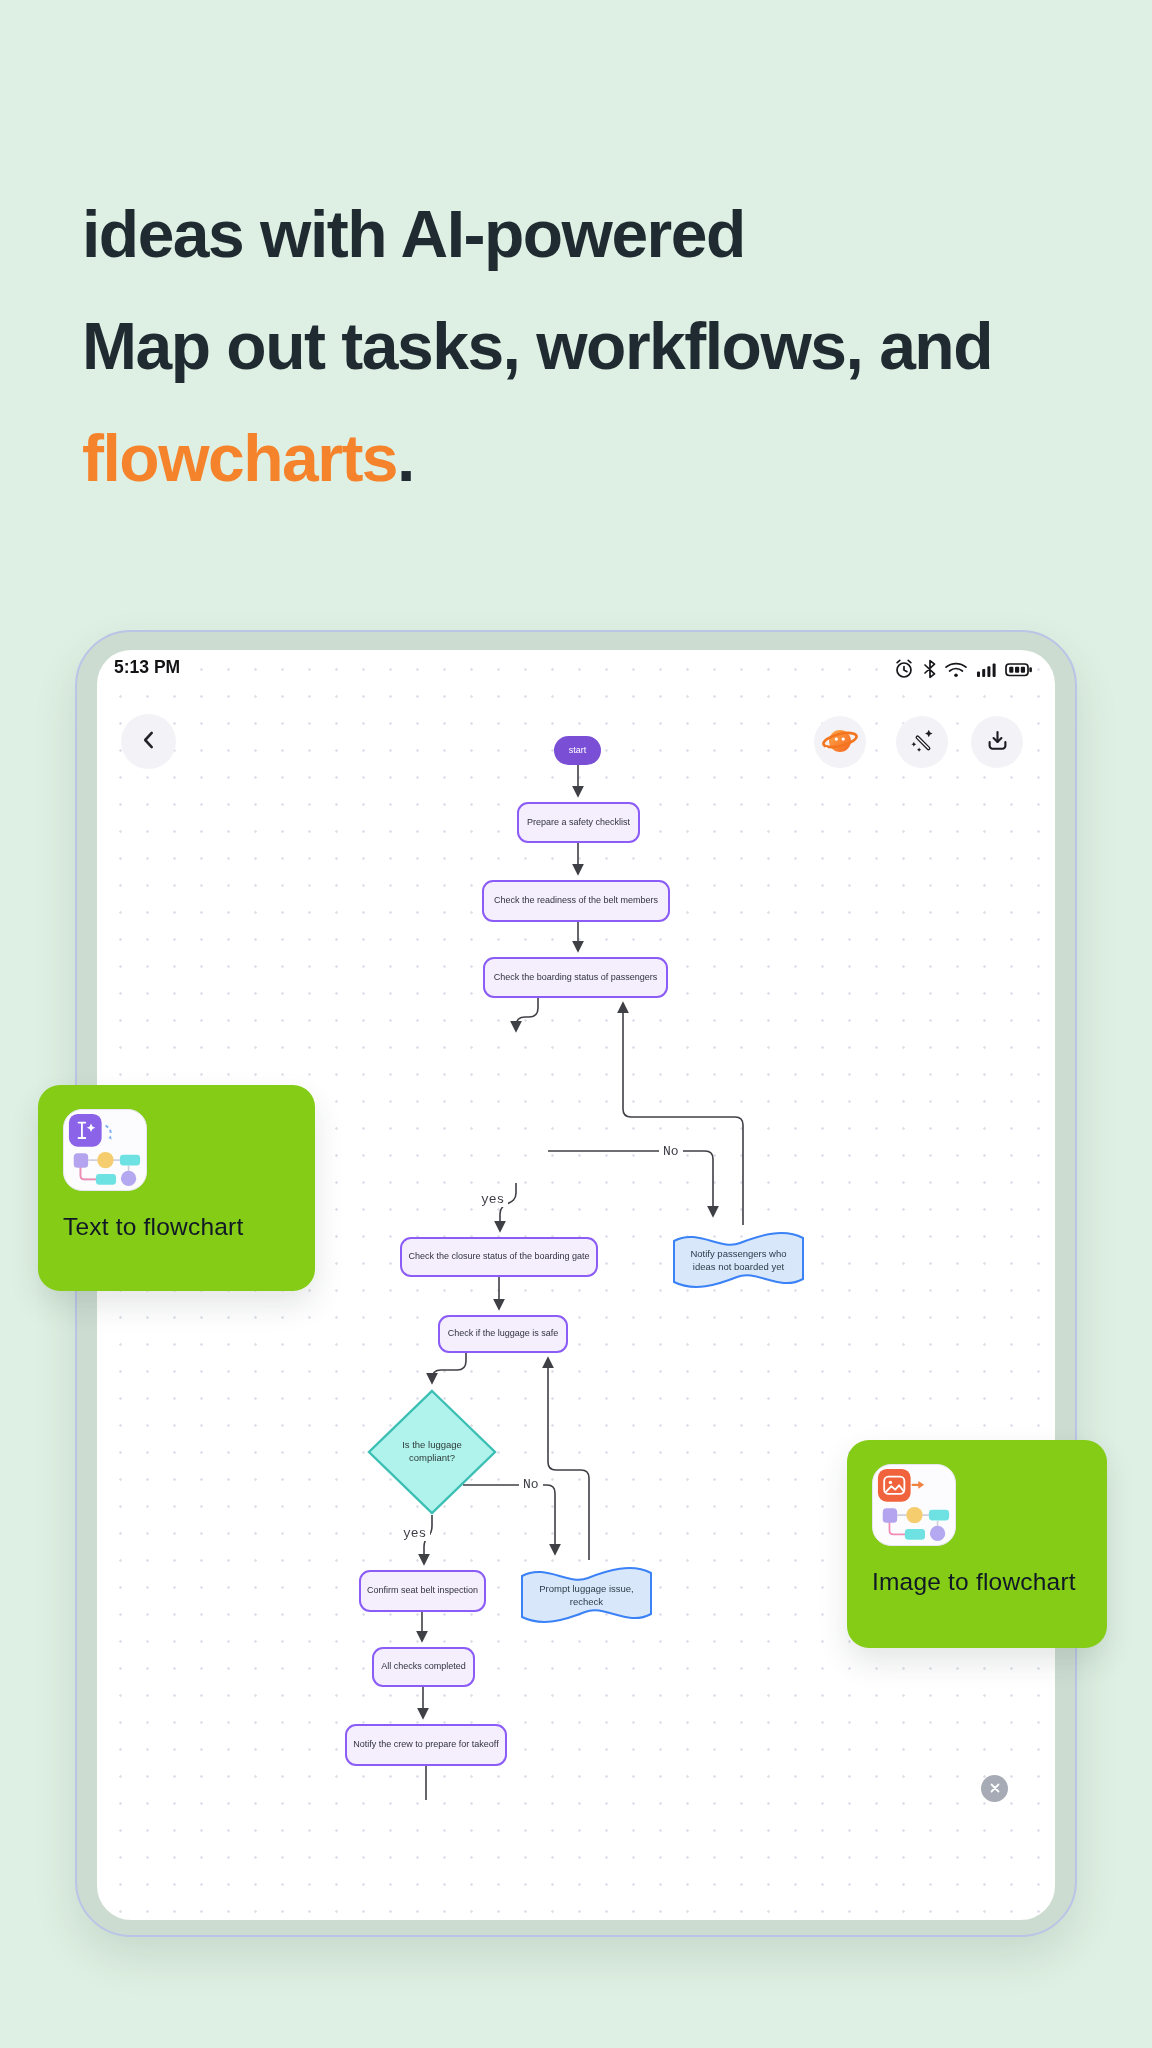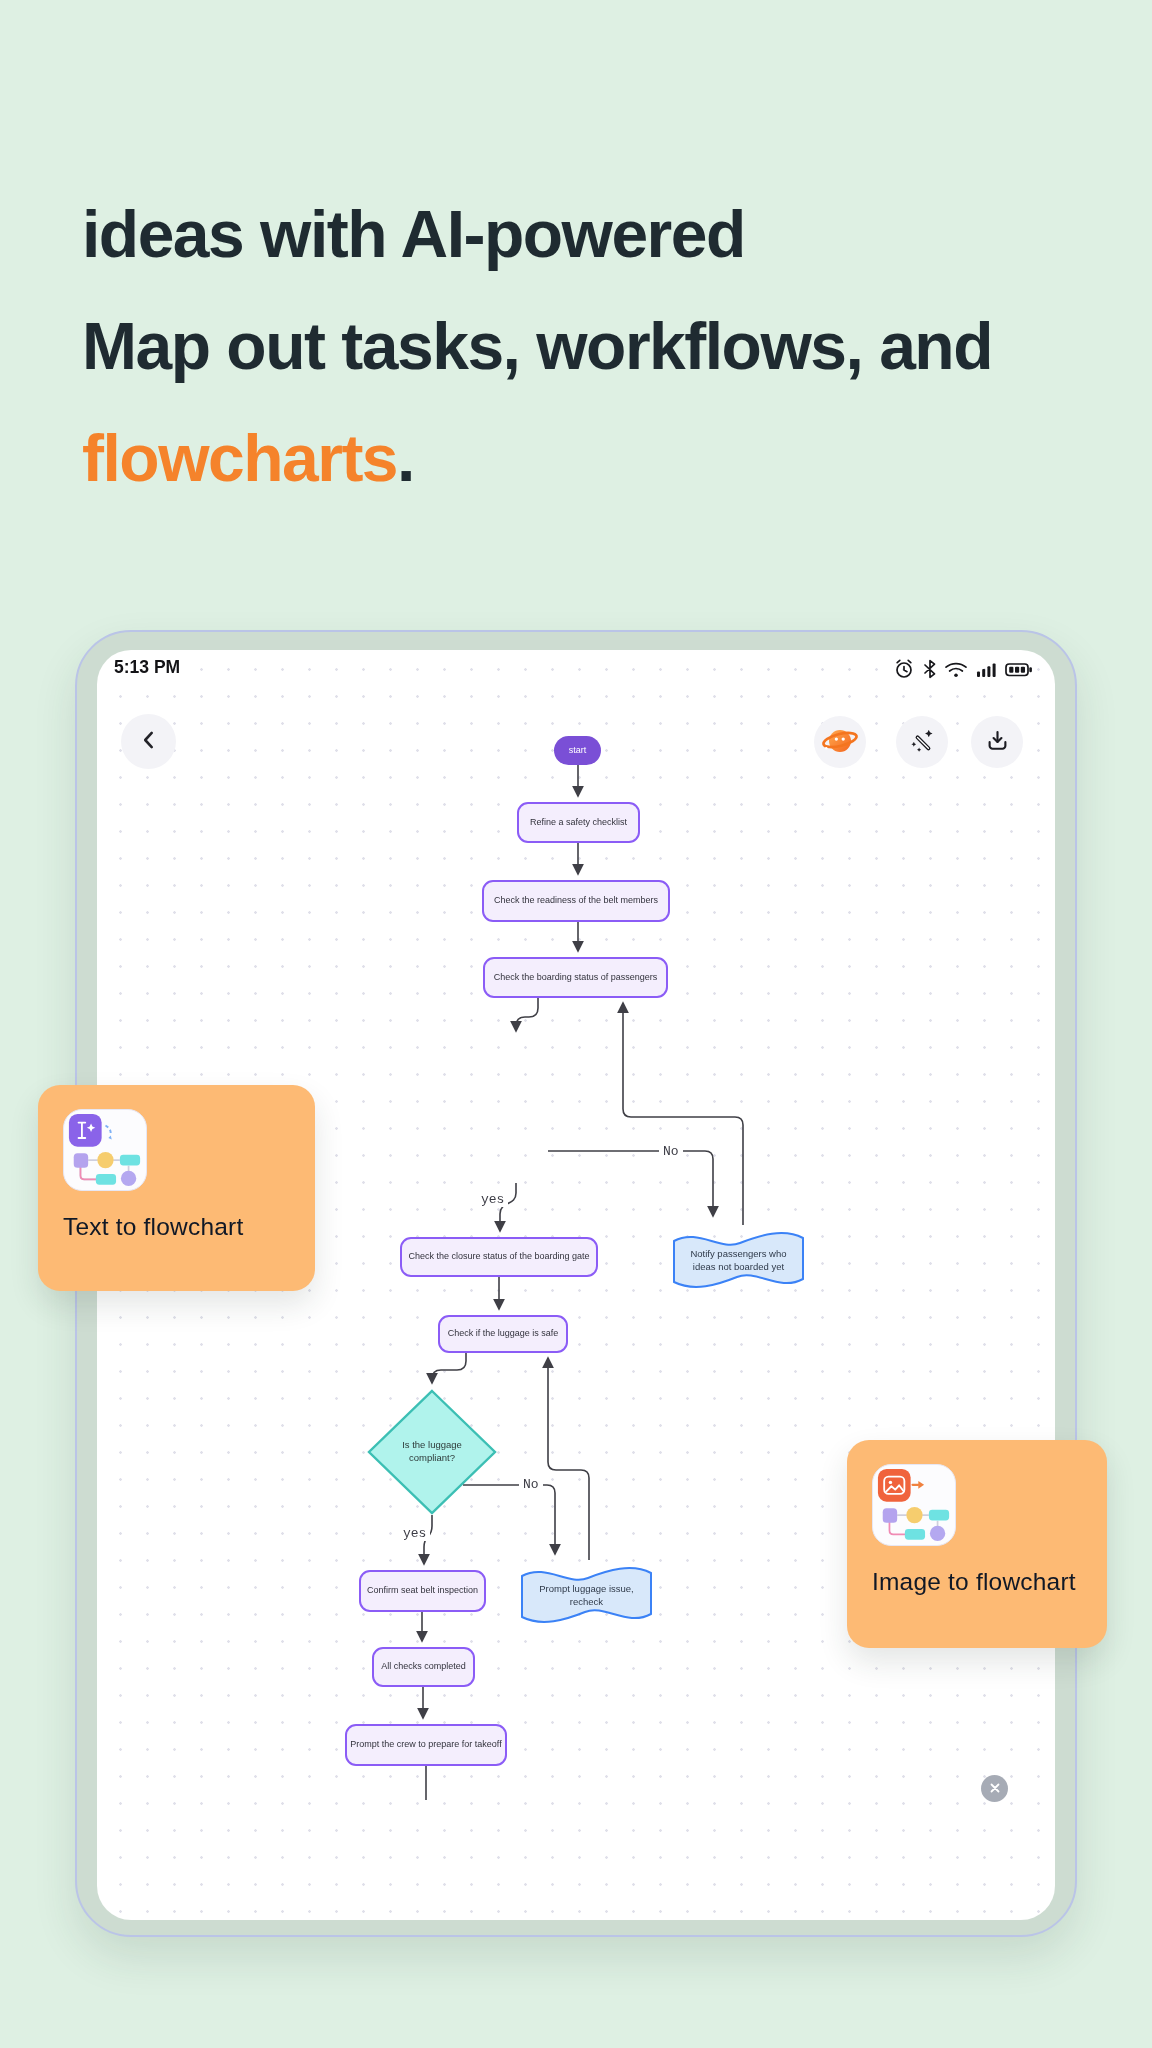--- a/index.html
+++ b/index.html
@@ -69,21 +69,21 @@
                 background:#fff; border:1px solid #EFEFF4; border-radius:16px;
                 box-shadow:0 6px 16px rgba(40,50,60,.07); z-index:4; }
   .prompt-text { position:absolute; left:26px; top:0; height:65px; line-height:65px;
                  font-size:20.5px; color:#474E5A; }
   .send-btn { position:absolute; right:11px; top:11px; width:43px; height:43px; border-radius:50%;
               background:#F4752C; display:flex; align-items:center; justify-content:center; }
   .close-btn { position:absolute; left:884px; top:1125px; width:27px; height:27px; border-radius:50%;
                background:rgba(150,156,168,.85); color:#fff; display:flex; align-items:center;
                justify-content:center; font-size:14px; z-index:5; }
   
-  .card { position:absolute; background:#fdba74; border-radius:22px;
+  .card { position:absolute; background:#84cc16; border-radius:22px;
           box-shadow:0 14px 30px rgba(30,50,40,.12); z-index:6; }
   #card-text  { left:38px;  top:1085px; width:277px; height:206px; }
   #card-image { left:847px; top:1440px; width:260px; height:208px; }
   .tile { position:absolute; left:25px; top:24px; width:84px; height:82px; border-radius:19px;
           background:#FCFCFE; border:1.5px solid #E7E7F4; display:flex; align-items:center; justify-content:center; }
   .card-label { position:absolute; left:25px; top:128px; font-size:24.5px; color:#101826; letter-spacing:.2px; }
 </style>
 </head>
 <body>
 
@@ -194,21 +194,21 @@
         <path d="M366,835 H450 Q458,835 458,843 V904" marker-end="url(#ar)"></path>
         <path d="M492,910 V828 Q492,820 484,820 L459,820 Q451,820 451,812 V708" marker-end="url(#ar)"></path>
         <path d="M335,865 V876 C335,889 327,884 327,897 V914" marker-end="url(#ar)"></path>
         <path d="M325,962 V991" marker-end="url(#ar)"></path>
         <path d="M326,1037 V1068" marker-end="url(#ar)"></path>
         <path d="M329,1116 V1150"></path>
       </g>
     </svg>
 
     <div class="pnode" id="n-start">start</div>
-    <div class="pnode one-line" id="n-prepare">Refine a safety checklist</div>
+    <div class="pnode one-line" id="n-prepare">Prepare a safety checklist</div>
     <div class="pnode one-line" id="n-readiness">Check the readiness of the belt members</div>
     <div class="pnode one-line" id="n-boarding">Check the boarding status of passengers</div>
 
 
     <div class="pnode one-line" id="n-closure">Check the closure status of the boarding gate</div>
 
     <div class="wnode" id="w1">
       <svg width="137" height="70" viewBox="0 0 137 70">
           <path d="M4,16 C28,3 50,26 70,18 C90,10 114,3 133,13 L133,54 C109,67 87,44 67,52 C47,60 24,67 4,57 Z" fill="#D8E8FA" stroke="#3B82F6" stroke-width="2"></path>
         </svg>
@@ -227,21 +227,21 @@
     <div class="pnode one-line" id="n-confirm">Confirm seat belt inspection</div>
 
     <div class="wnode" id="w2">
       <svg width="137" height="70" viewBox="0 0 137 70">
           <path d="M4,16 C28,3 50,26 70,18 C90,10 114,3 133,13 L133,54 C109,67 87,44 67,52 C47,60 24,67 4,57 Z" fill="#D8E8FA" stroke="#3B82F6" stroke-width="2"></path>
         </svg>
       <div class="wtxt">Prompt luggage issue, recheck</div>
     </div>
 
     <div class="pnode one-line" id="n-allchecks">All checks completed</div>
-    <div class="pnode one-line" id="n-notifycrew">Prompt the crew to prepare for takeoff</div>
+    <div class="pnode one-line" id="n-notifycrew">Notify the crew to prepare for takeoff</div>
 
     <span class="edge-label" id="lbl-no1">No</span>
     <span class="edge-label" id="lbl-yes1">yes</span>
     <span class="edge-label" id="lbl-no2">No</span>
     <span class="edge-label" id="lbl-yes2">yes</span>
   </div>
 
   <div class="close-btn">
     <span>
       <svg width="12" height="12" viewBox="0 0 12 12" stroke="#fff" stroke-width="1.8" stroke-linecap="round">

